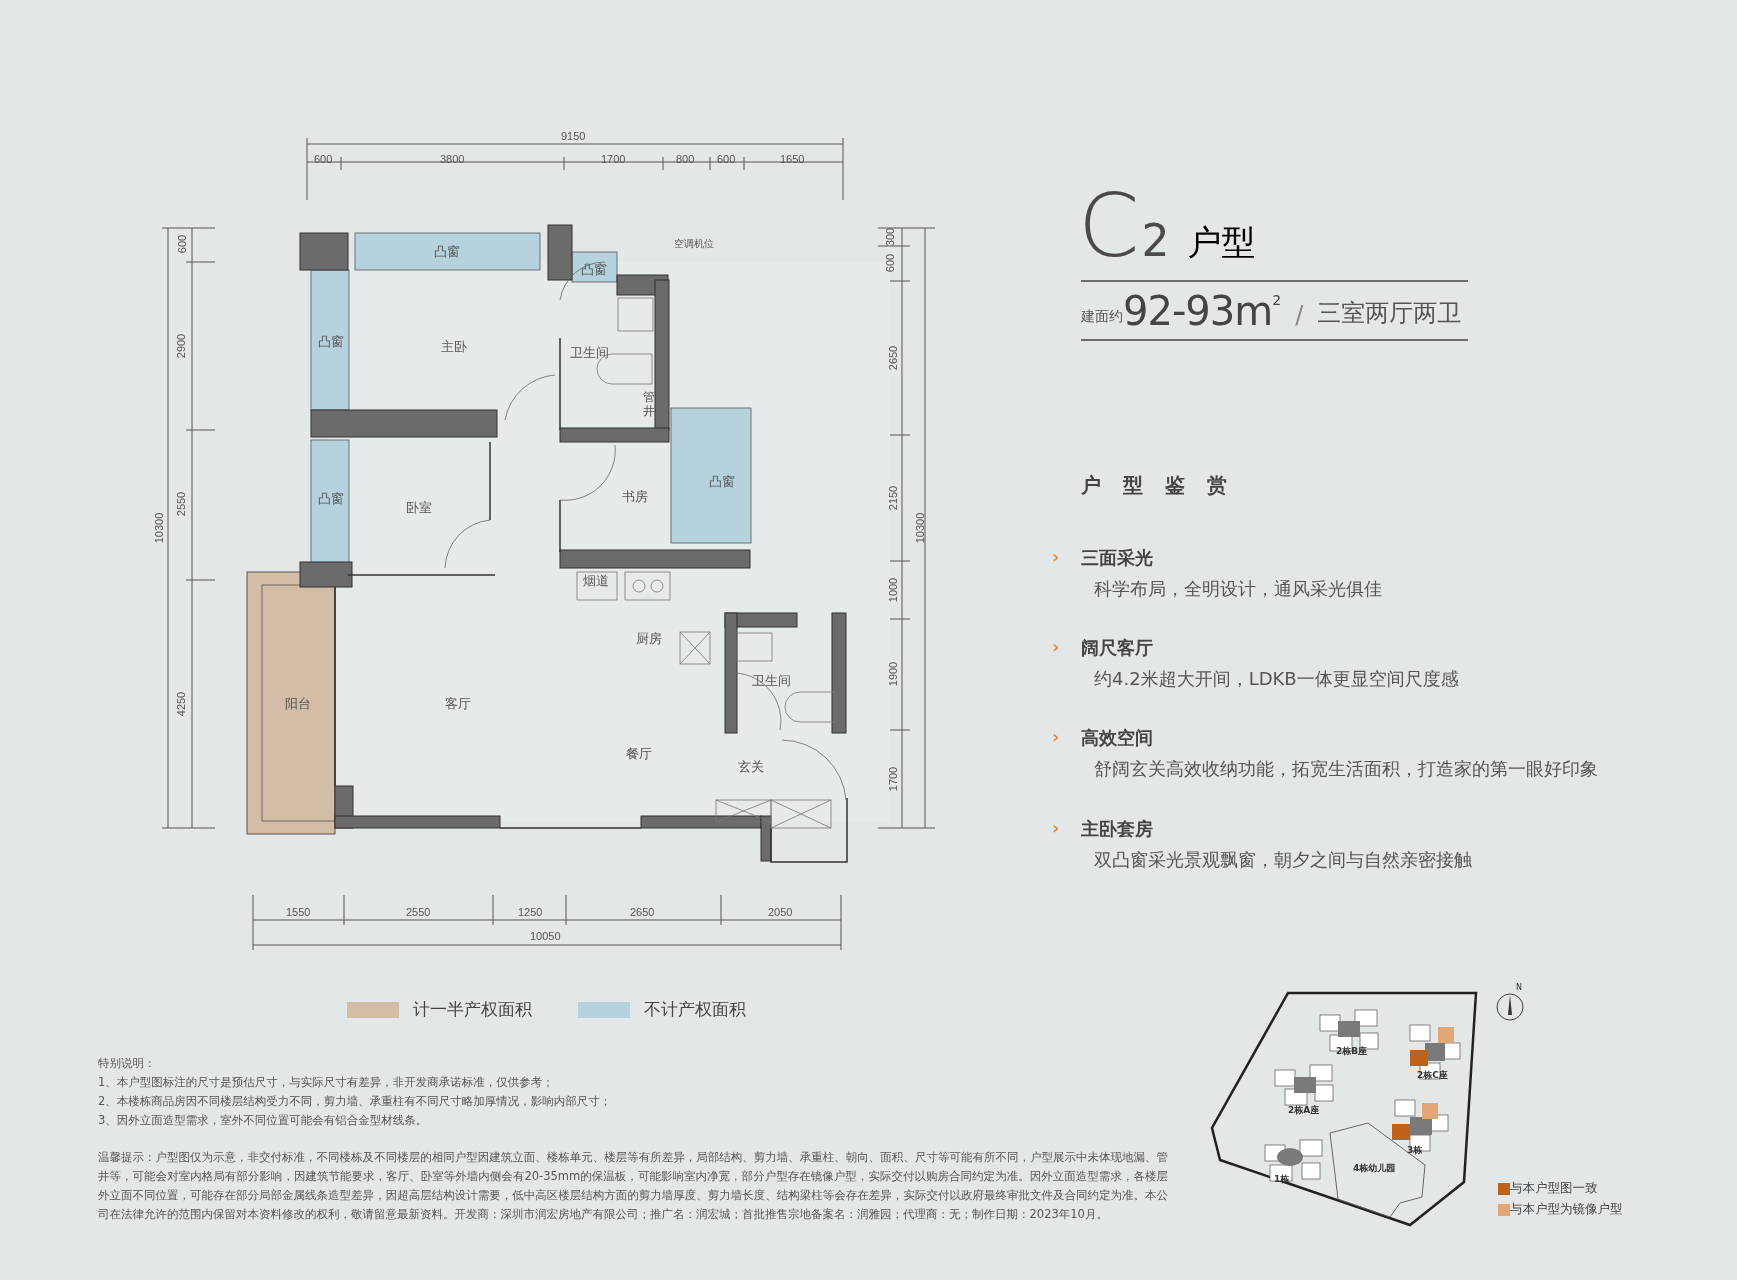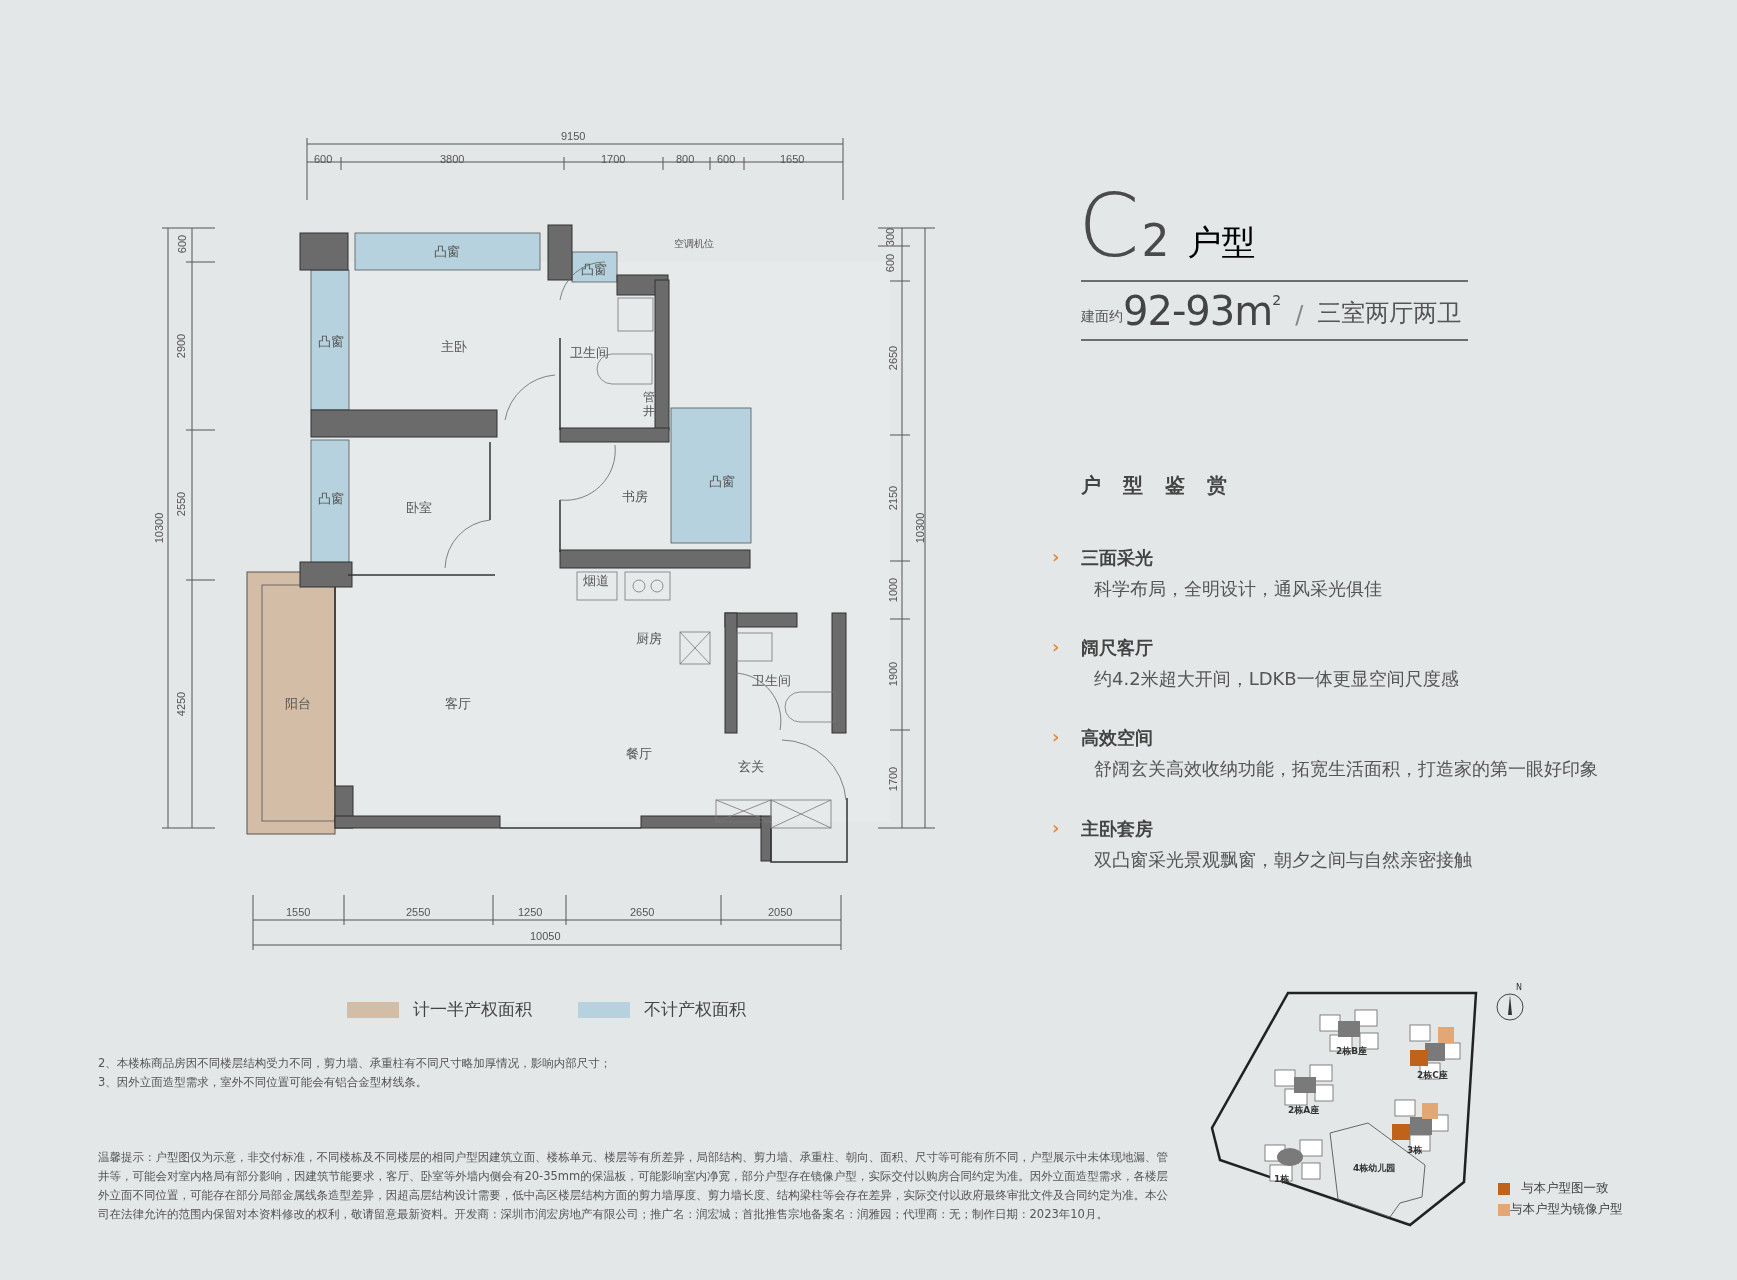--- a/index.html
+++ b/index.html
@@ -236,20 +236,22 @@
   <div class="abs feat-title" style="left:29px;top:0;white-space:nowrap;">高效空间</div>
   <div class="abs feat-desc" style="left:29px;top:31px;">舒阔玄关高效收纳功能，拓宽生活面积，打造家的第一眼好印象</div>
 </div>
 <div class="abs" style="left:1052px;top:817px;">
   <span class="abs feat-arrow" style="left:0;top:0;">›</span>
   <div class="abs feat-title" style="left:29px;top:0;white-space:nowrap;">主卧套房</div>
   <div class="abs feat-desc" style="left:29px;top:31px;">双凸窗采光景观飘窗，朝夕之间与自然亲密接触</div>
 </div>
 
 <div class="abs note" style="left:98px;top:1054px;width:1080px;">
+  <div>特别说明：</div>
+  <div>1、本户型图标注的尺寸是预估尺寸，与实际尺寸有差异，非开发商承诺标准，仅供参考；</div>
   <div>2、本楼栋商品房因不同楼层结构受力不同，剪力墙、承重柱有不同尺寸略加厚情况，影响内部尺寸；</div>
   <div>3、因外立面造型需求，室外不同位置可能会有铝合金型材线条。</div>
 </div>
 <div class="abs note" style="left:98px;top:1148px;width:1070px;text-align:justify;">温馨提示：户型图仅为示意，非交付标准，不同楼栋及不同楼层的相同户型因建筑立面、楼栋单元、楼层等有所差异，局部结构、剪力墙、承重柱、朝向、面积、尺寸等可能有所不同，户型展示中未体现地漏、管井等，可能会对室内格局有部分影响，因建筑节能要求，客厅、卧室等外墙内侧会有20-35mm的保温板，可能影响室内净宽，部分户型存在镜像户型，实际交付以购房合同约定为准。因外立面造型需求，各楼层外立面不同位置，可能存在部分局部金属线条造型差异，因超高层结构设计需要，低中高区楼层结构方面的剪力墙厚度、剪力墙长度、结构梁柱等会存在差异，实际交付以政府最终审批文件及合同约定为准。本公司在法律允许的范围内保留对本资料修改的权利，敬请留意最新资料。开发商：深圳市润宏房地产有限公司；推广名：润宏城；首批推售宗地备案名：润雅园；代理商：无；制作日期：2023年10月。</div>
 
 <svg class="abs" style="left:1210px;top:985px;" width="440" height="250" viewBox="0 0 440 250">
   <polygon points="78,8 266,8 254,197 200,240 10,175 2,143" fill="none" stroke="#222" stroke-width="2.5"></polygon>
 
   <polygon points="120,148 158,138 215,180 212,212 190,218 180,232 128,214" fill="none" stroke="#666" stroke-width="1"></polygon>
 
@@ -293,20 +295,20 @@
   <polygon points="300,10 302,30 298,30" fill="#333"></polygon>
 </svg>
 <div class="abs map-label" style="left:1516px;top:983px;font-weight:normal;font-size:8px;">N</div>
 <div class="abs map-label" style="left:1336px;top:1045px;">2栋B座</div>
 <div class="abs map-label" style="left:1417px;top:1069px;">2栋C座</div>
 <div class="abs map-label" style="left:1288px;top:1104px;">2栋A座</div>
 <div class="abs map-label" style="left:1407px;top:1144px;">3栋</div>
 <div class="abs map-label" style="left:1274px;top:1173px;">1栋</div>
 <div class="abs map-label" style="left:1353px;top:1162px;">4栋幼儿园</div>
 
-<div class="abs" style="left:1498px;top:1180px;display:flex;align-items:center;gap:11px;">
+<div class="abs" style="left:1498px;top:1180px;display:flex;align-items:center;gap:0;">
   <div class="map-legend-swatch" style="background:#c0621a;"></div>
   <span class="map-legend-text">与本户型图一致</span>
 </div>
 <div class="abs" style="left:1498px;top:1201px;display:flex;align-items:center;">
   <div class="map-legend-swatch" style="background:#e2a772;"></div>
   <span class="map-legend-text">与本户型为镜像户型</span>
 </div>
 
 </body></html>

